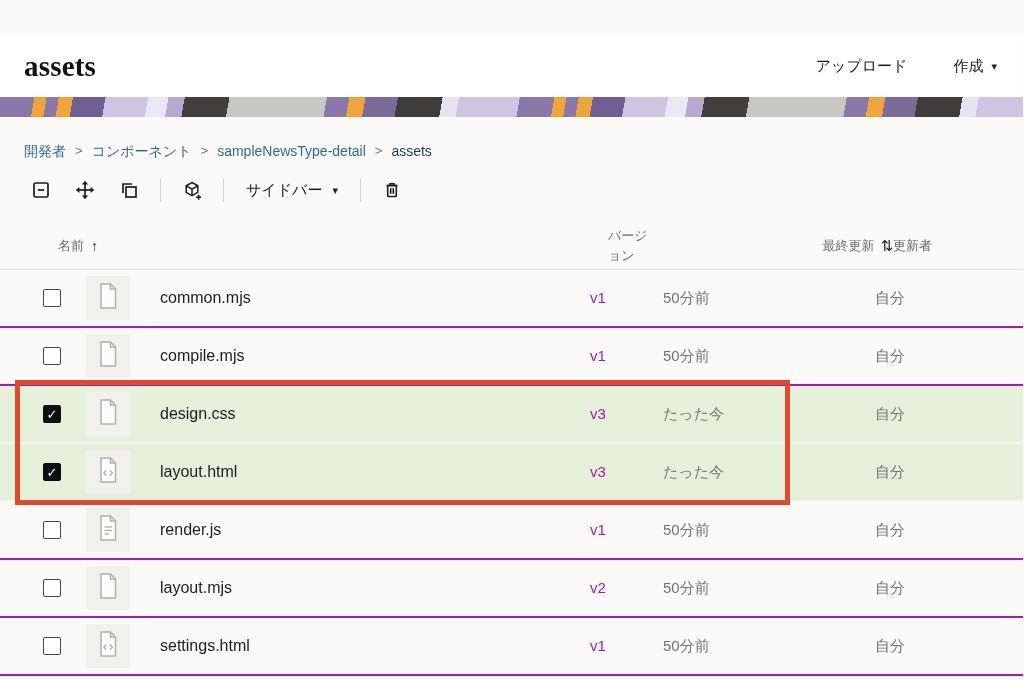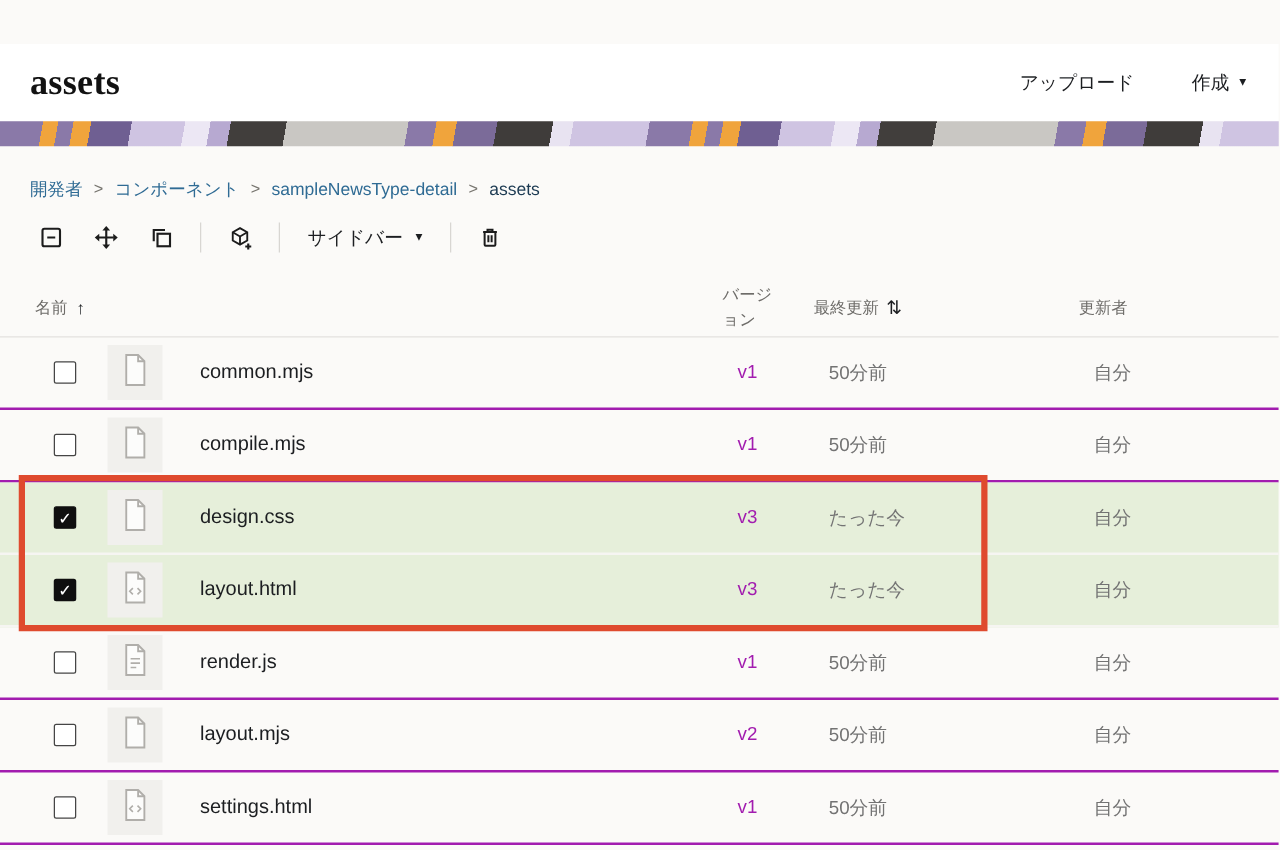--- a/index.html
+++ b/index.html
@@ -49,26 +49,26 @@
   .icon-btn { width:34px; height:30px; display:flex; align-items:center; justify-content:center;
     background:none; border:none; cursor:pointer; }
   .icon-btn svg { display:block; }
   .tb-divider { width:1px; height:24px; background:#d8d6d2; margin:0 4px; }
   .sidebar-btn { font-size:15px; color:#1c1e21; background:none; border:none; cursor:pointer;
     display:flex; align-items:center; gap:10px; padding:0 8px; font-family:inherit; }
 
   
   .asset-table { margin-top:16px; }
   .thead { display:grid; grid-template-columns:49px 83px 430px 73px 212px 1fr;
-    align-items:center; height:48px; padding:0 24px 0 16px; border-bottom:1px solid #e3e1de;
+    align-items:center; height:48px; padding:0 24px 0 46px; border-bottom:1px solid #e3e1de;
     color:#6e6c69; font-size:13px; }
   .th-name { grid-column:1 / 4; padding-left:12px; display:flex; align-items:center; gap:7px; }
   .sort-arrow { color:#26282b; font-size:14px; }
   .th-version { width:42px; line-height:1.5; }
-  .th-updated { display:flex; align-items:center; gap:6px; }
+  .th-updated { display:flex; align-items:center; gap:6px;justify-content:flex-end; }
   .sort-both { color:#1c1e21; font-size:15px; }
 
   .row { display:grid; grid-template-columns:49px 83px 430px 73px 212px 1fr; align-items:center;
     height:58px; padding:0 24px 0 28px; border-bottom:2px solid #a21caf; background:transparent; }
   .row.selected { background:#e6efda; border-bottom-color:#f6f5f2; }
   .checkbox { width:18px; height:18px; margin-left:15px; border:1.8px solid #454545; border-radius:2px;
     background:#ffffff; display:flex; align-items:center; justify-content:center; cursor:pointer;
     font-size:13px; font-weight:bold; color:transparent; line-height:1; }
   .checkbox.checked { background:#0f0f0f; border-color:#0f0f0f; color:#ffffff; }
   .thumb { width:44px; height:44px; margin-left:9px; background:#f1f0ed; display:flex;

